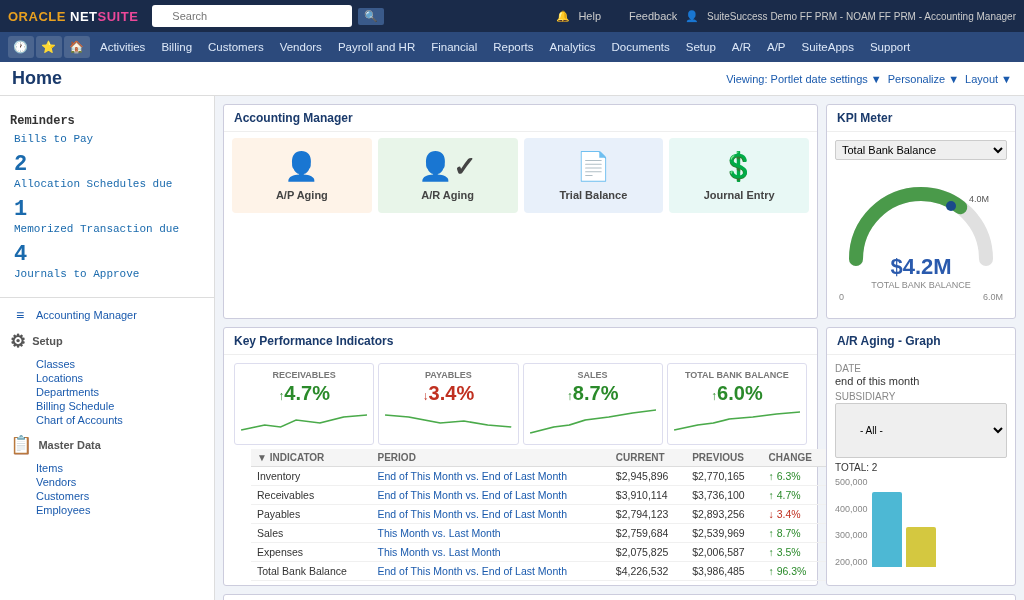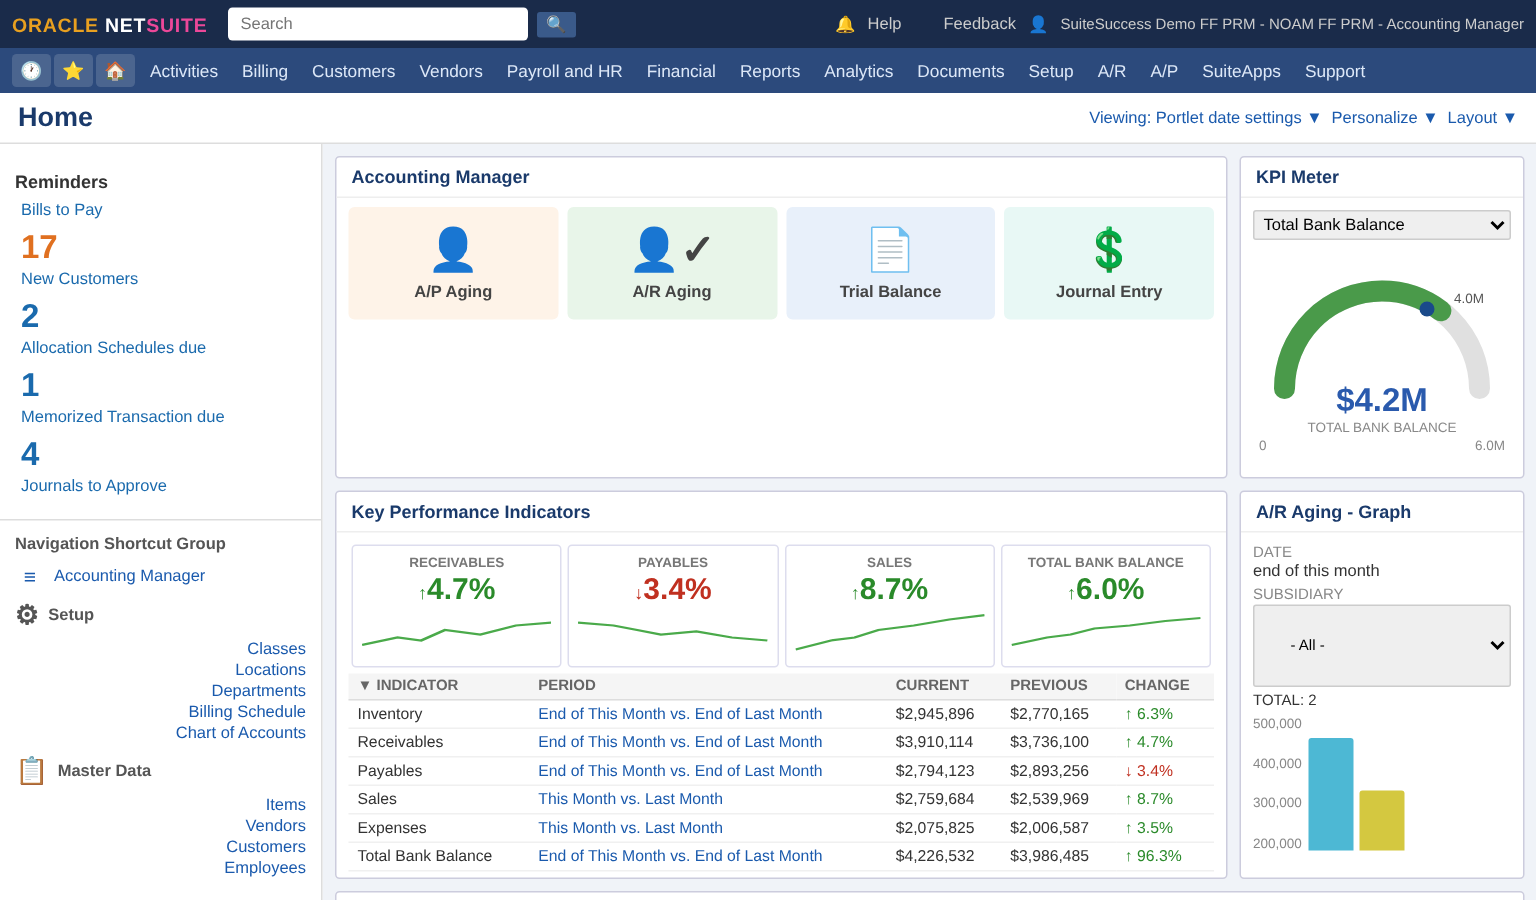--- a/index.html
+++ b/index.html
@@ -2,21 +2,21 @@
 <html><head>
   <meta charset="utf-8">
   <style>
     * { box-sizing: border-box; margin: 0; padding: 0; }
     body { font-family: Arial, sans-serif; font-size: 12px; background: #f0f0f0; color: #333; overflow: hidden; width: 1024px; height: 600px; }
 
     
     #top-bar { background: #1a2b4a; display: flex; align-items: center; padding: 0 8px; height: 32px; gap: 6px; }
     #logo { color: white; font-size: 13px; font-weight: bold; letter-spacing: 0.5px; margin-right: 8px; }
     #logo span { color: #e8a020; }
-    #search-box { background: white; border: none; border-radius: 3px; padding: 3px 8px; width: 200px; font-size: 11px; height: 22px; }
+    #search-box { background: white; border: none; border-radius: 3px; padding: 3px 20px; width: 200px; font-size: 11px; height: 22px; }
     #search-btn { background: #3a5a8a; border: none; color: white; padding: 2px 6px; border-radius: 2px; cursor: pointer; font-size: 11px; }
     .top-icons { margin-left: auto; display: flex; align-items: center; gap: 8px; color: #ccc; font-size: 11px; }
     .top-user { color: #ccc; font-size: 10px; text-align: right; }
     .top-user strong { display: block; color: white; font-size: 11px; }
 
     
     #nav-bar { background: #2c4a7c; display: flex; align-items: center; padding: 0 8px; height: 30px; gap: 2px; }
     .nav-icon-btn { background: rgba(255,255,255,0.15); border: none; color: white; width: 26px; height: 22px; border-radius: 3px; cursor: pointer; font-size: 12px; display: flex; align-items: center; justify-content: center; }
     .nav-item { color: #dde8f8; font-size: 11.5px; padding: 4px 8px; cursor: pointer; border-radius: 2px; white-space: nowrap; }
 
@@ -24,33 +24,33 @@
     #page-header { background: white; padding: 6px 12px; display: flex; align-items: center; justify-content: space-between; border-bottom: 1px solid #ddd; }
     #page-title { font-size: 18px; font-weight: bold; color: #1a3a6b; }
     .header-actions { display: flex; align-items: center; gap: 6px; font-size: 11px; color: #555; }
     .dropdown-link { display: flex; align-items: center; gap: 3px; cursor: pointer; color: #1a5aad; font-size: 11px; }
 
     
     #main { display: flex; height: calc(600px - 32px - 30px - 32px); }
 
     
     #sidebar { width: 215px; background: white; border-right: 1px solid #ddd; overflow-y: auto; padding: 8px 0; flex-shrink: 0; }
-    .sidebar-section { padding: 4px 10px; }
+    .sidebar-section { padding: 4px 10px; font-family: Liberation Mono, monospace; }
     .sidebar-section-title { font-size: 12px; font-weight: bold; color: #333; margin-bottom: 4px; margin-top: 6px; }
     .reminder-item { margin-bottom: 6px; padding-left: 4px; }
     .reminder-number { font-size: 22px; font-weight: bold; }
     .reminder-number.orange { color: #e07020; }
     .reminder-number.blue { color: #1a6aad; }
     .reminder-label { font-size: 11px; color: #1a6aad; text-decoration: none; cursor: pointer; }
     .nav-divider { height: 1px; background: #ddd; margin: 6px 0; }
     .nav-group-title { font-size: 11px; font-weight: bold; color: #555; padding: 4px 10px; }
     .nav-link { display: flex; align-items: center; gap: 6px; padding: 3px 10px; cursor: pointer; color: #1a5aad; font-size: 11px; }
     .nav-link-icon { width: 20px; height: 16px; display: flex; align-items: center; justify-content: center; font-size: 14px; }
     .nav-sub-section { padding: 3px 10px 3px 36px; }
-    .nav-sub-link { display: block; color: #1a5aad; font-size: 11px; cursor: pointer; padding: 1px 0; text-align: right; }
+    .nav-sub-link { display: block; color: #1a5aad; font-size: 11px; cursor: pointer; padding: 1px 0; }
     .nav-sub-label { font-size: 11px; font-weight: bold; color: #555; padding: 4px 10px 2px 10px; display: flex; align-items: center; gap: 6px; }
 
     
     #content { flex: 1; overflow-y: auto; padding: 8px; background: #f0f3f8; }
     .content-row { display: flex; gap: 8px; margin-bottom: 8px; }
 
     
     .portlet { background: white; border: 1px solid #ccd; border-radius: 3px; padding: 0; }
     .portlet-header { padding: 6px 10px; font-size: 12px; font-weight: bold; color: #1a3a6b; border-bottom: 1px solid #eee; }
     .portlet-body { padding: 8px; }
@@ -70,21 +70,21 @@
     .kpi-cards { display: flex; gap: 4px; padding: 4px 6px; }
     .kpi-card { flex: 1; border: 1px solid #dde; border-radius: 3px; padding: 6px; text-align: center; }
     .kpi-label { font-size: 9px; color: #777; text-transform: uppercase; font-weight: bold; margin-bottom: 2px; }
     .kpi-value { font-size: 20px; font-weight: bold; color: #333; }
     .kpi-value.up { color: #2a8a2a; }
     .kpi-value.down { color: #c03020; }
     .kpi-arrow-up { color: #2a8a2a; font-size: 12px; }
     .kpi-arrow-down { color: #c03020; font-size: 12px; }
 
     
-    .kpi-table { width: 100%; border-collapse: collapse; font-size: 10.5px; }
+    .kpi-table { width: 100%; border-collapse: collapse; font-size: 10.5px; margin-left: 19px; }
     .kpi-table th { background: #f5f5f5; padding: 3px 6px; text-align: left; font-size: 10px; text-transform: uppercase; color: #666; border-bottom: 1px solid #ddd; }
     .kpi-table td { padding: 3px 6px; border-bottom: 1px solid #f0f0f0; }
     .kpi-table td.link { color: #1a5aad; }
     .kpi-table td.change-up { color: #2a8a2a; }
     .kpi-table td.change-down { color: #c03020; }
 
     
     #kpi-meter { width: 190px; flex-shrink: 0; }
     .kpi-meter-select { width: 100%; font-size: 11px; border: 1px solid #ccc; border-radius: 2px; padding: 2px; margin-bottom: 6px; }
     .gauge-container { display: flex; flex-direction: column; align-items: center; padding: 8px 4px; }
@@ -157,28 +157,26 @@
   </div>
 </div>
 
 <div id="main">
 
   <div id="sidebar">
     <div class="sidebar-section">
       <div class="sidebar-section-title">Reminders</div>
       <div id="reminders-list">
           <div class="reminder-item"><a class="reminder-label">Bills to Pay</a></div>
-          <div class="reminder-item"><div class="reminder-number orange">17</div><a class="reminder-label">New Customers</a></div>
           <div class="reminder-item"><div class="reminder-number blue">2</div><a class="reminder-label">Allocation Schedules due</a></div>
           <div class="reminder-item"><div class="reminder-number blue">1</div><a class="reminder-label">Memorized Transaction due</a></div>
           <div class="reminder-item"><div class="reminder-number blue">4</div><a class="reminder-label">Journals to Approve</a></div>
         </div>
     </div>
     <div class="nav-divider"></div>
-    <div class="nav-group-title">Navigation Shortcut Group</div>
     <div class="nav-link">
       <span class="nav-link-icon">≡</span>
       <span>Accounting Manager</span>
     </div>
     <div class="nav-sub-label">
       <span style="font-size:18px;">⚙</span>
       <span>Setup</span>
     </div>
     <div class="nav-sub-section">
       <span class="nav-sub-link">Classes</span>

